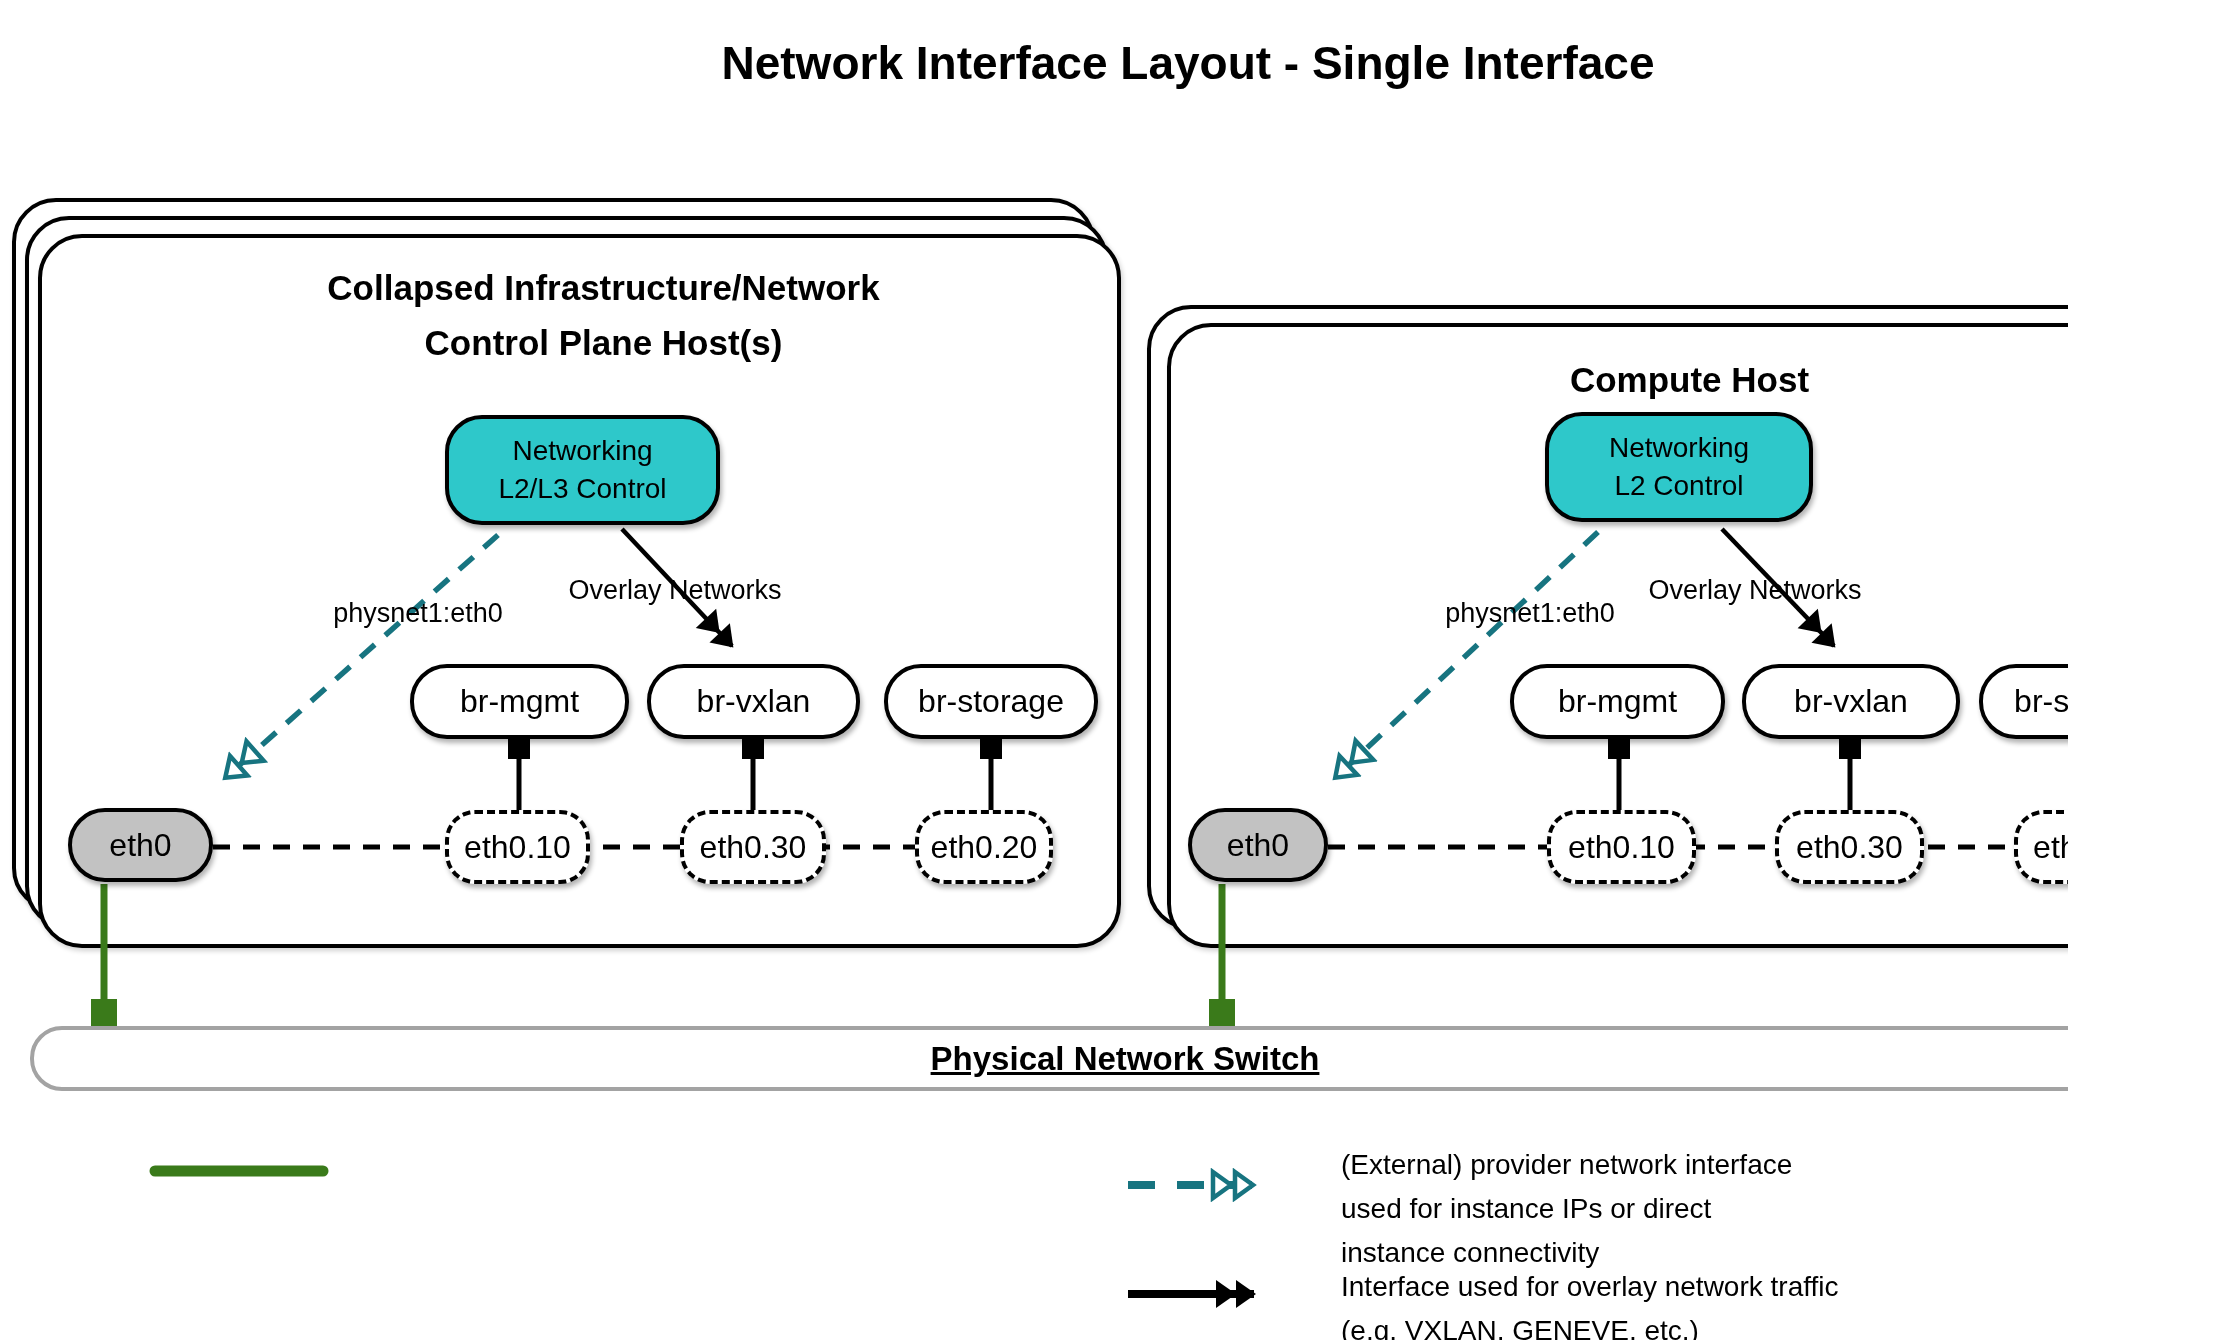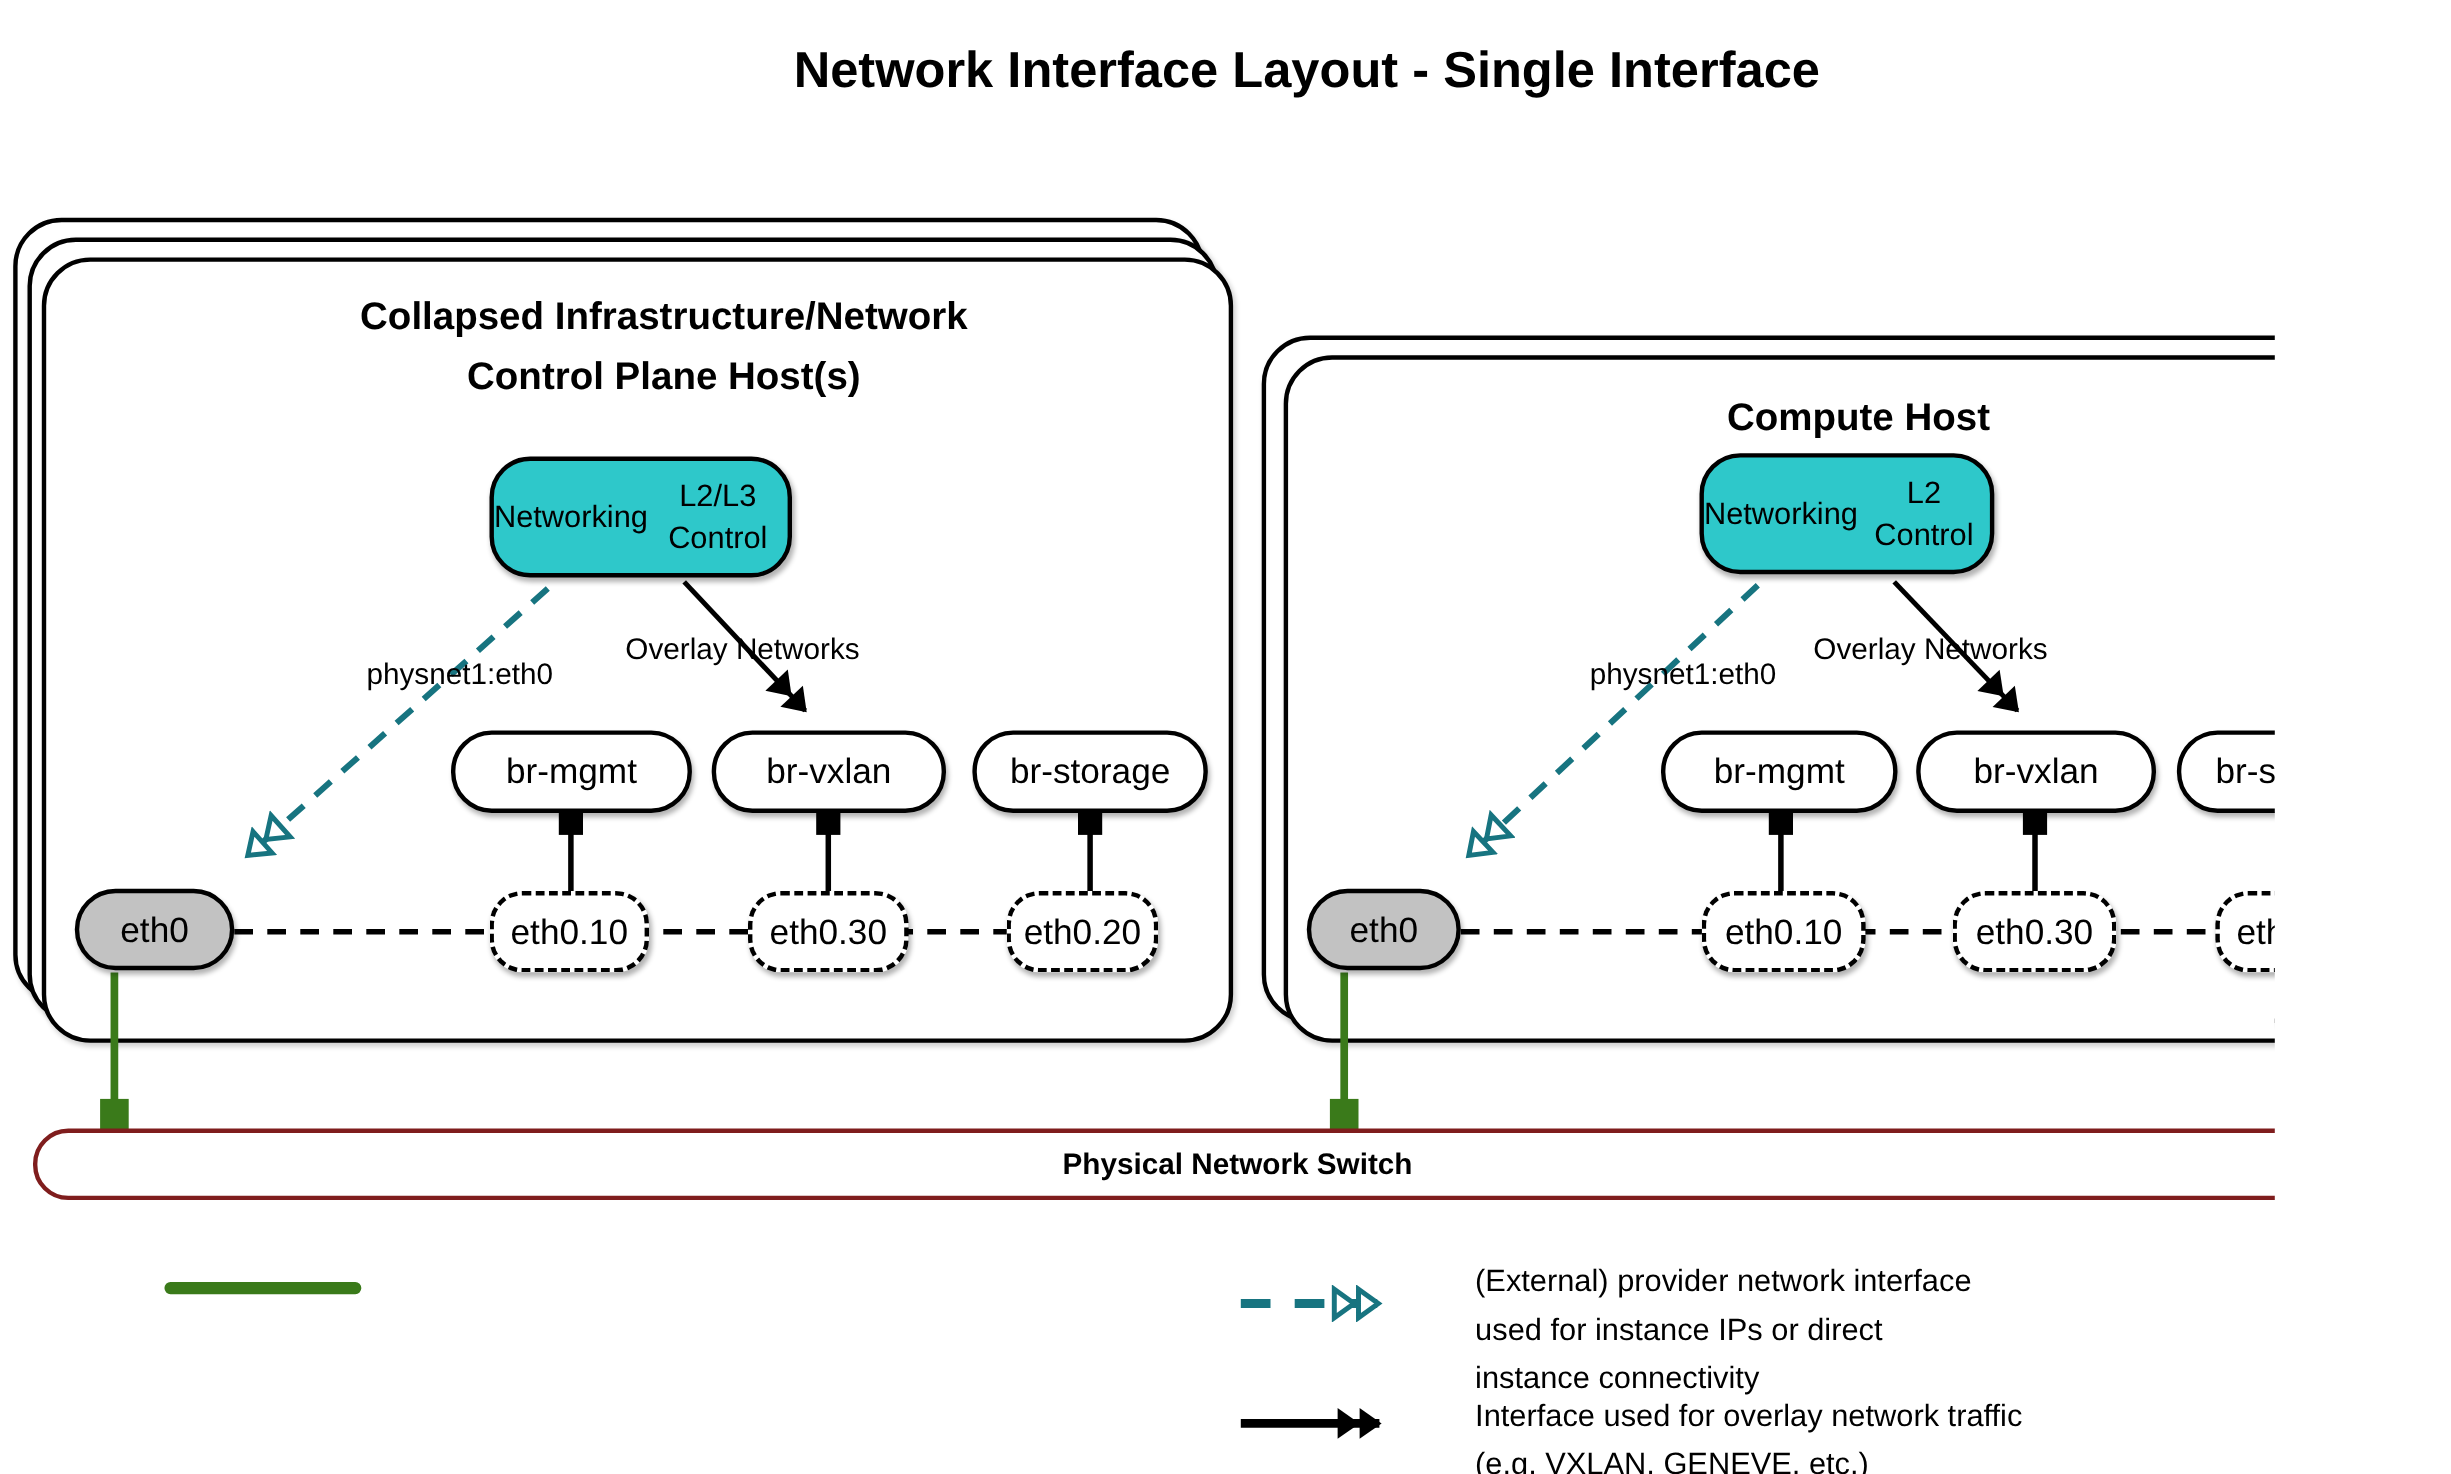--- a/index.html
+++ b/index.html
@@ -8,28 +8,28 @@
   .page-title{position:absolute;left:0;top:36px;width:2376px;text-align:center;
               font-size:46px;font-weight:bold;z-index:10;}
   .hostbox{position:absolute;background:#fff;border:4px solid #000;border-radius:44px;
            box-shadow:2px 3px 5px rgba(0,0,0,0.18);}
   .z1{z-index:1}.z2{z-index:2}.z3{z-index:3}
   .host-title{position:absolute;font-weight:bold;font-size:35px;line-height:55px;
               text-align:center;z-index:10;}
   .node{position:absolute;display:flex;align-items:center;justify-content:center;
         background:#fff;border:4px solid #000;border-radius:37px;font-size:32px;
         box-shadow:2px 4px 5px rgba(0,0,0,0.30);z-index:10;}
-  .node.agent{background:#2ec8ca;flex-direction:row;font-size:28px;line-height:38px;text-align:center;}
+  .node.agent{background:#2ec8ca;flex-direction:column;font-size:28px;line-height:38px;text-align:center;}
   .node.gray{background:#c2c2c2;}
   .node.dashed{border-style:dashed;border-radius:30px;}
   .small-label{position:absolute;font-size:27px;text-align:center;z-index:10;background:transparent;}
   svg.overlay{position:absolute;left:0;top:0;width:2228px;height:1340px;z-index:5;}
   .switchbar{position:absolute;left:30px;top:1026px;width:2182px;height:57px;background:#fff;
-             border:4px solid #7f1d1d;border-radius:32px;display:flex;align-items:center;
-             justify-content:center;font-size:27px;font-weight:bold;z-index:10;}
+             border:4px solid #a3a3a3;border-radius:32px;display:flex;align-items:center;
+             justify-content:center;font-size:33px;font-weight:bold;z-index:10;text-decoration:underline;}
   .legend-text{position:absolute;font-size:28px;line-height:44px;z-index:10;}
   .legend-text div{white-space:nowrap;}
 </style>
 </head>
 <body>
 
 <div class="canvas">
 
   <div class="page-title">Network Interface Layout - Single Interface</div>
 

